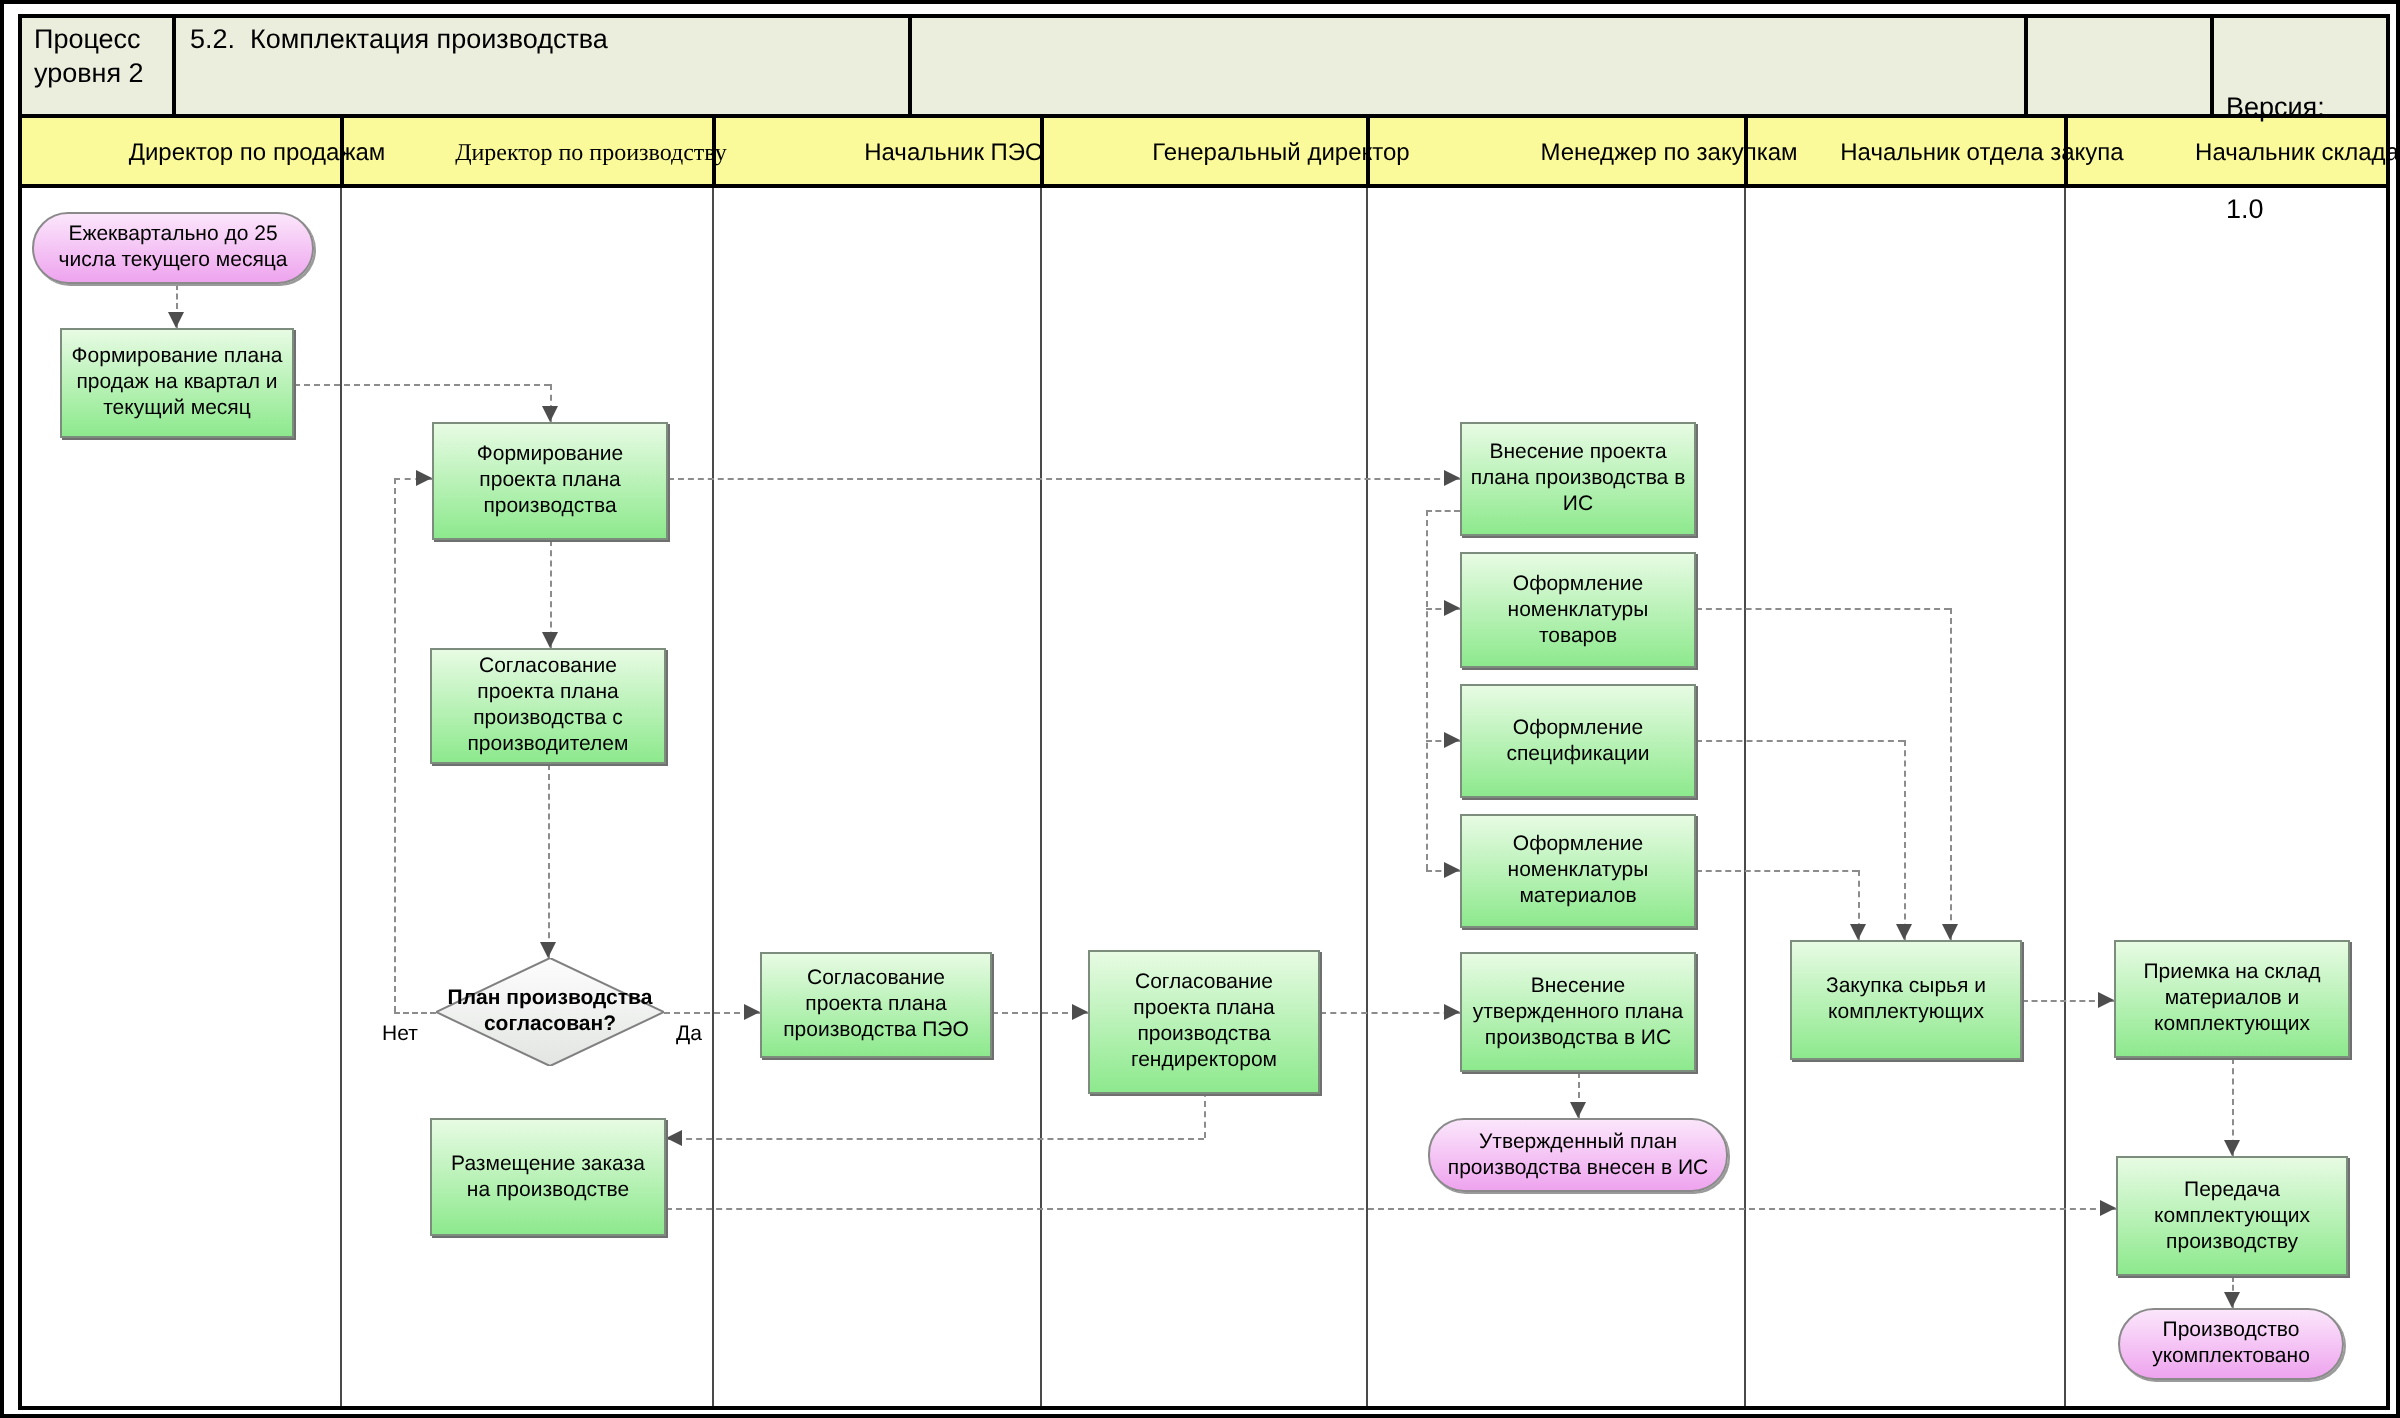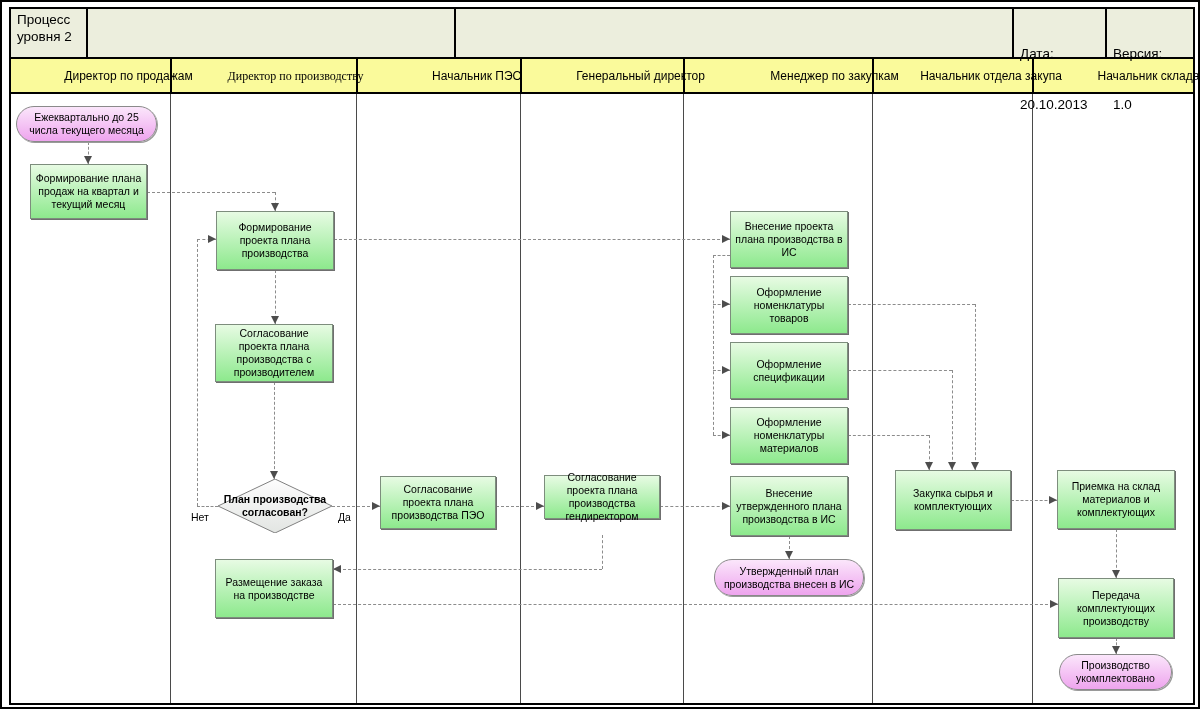--- a/index.html
+++ b/index.html
@@ -44,24 +44,21 @@
   <div class="lane-row"></div>
   <div class="hline" style="top:55px"></div>
   <div class="hline" style="top:90px"></div>
 
   <div class="hcell-div" style="left:84px"></div>
   <div class="hcell-div" style="left:452px"></div>
   <div class="hcell-div" style="left:1010px"></div>
   <div class="hcell-div" style="left:1103px"></div>
 
   <div class="htext" style="left:15px;top:9px;width:64px">Процесс уровня 2</div>
-  <div class="htext" style="left:1018px;top:9px;width:80px">
-    <div>Дата:</div>
-    <div>20.10.2013</div>
-  </div>
+  <div class="htext" style="left:93px;top:9px;width:350px">5.2.  Комплектация производства</div>
   <div class="htext" style="left:1111px;top:9px;width:78px">
     <div>Версия:</div>
     <div>1.0</div>
   </div>
 
   <div id="canvas">
       <div class="lane-cell" style="left: 7px; width: 161px;">Директор по продажам</div>
       <div class="lane-cell" style="left: 168px; width: 173px; font-family: Liberation Serif, serif;">Директор по производству</div>
       <div class="lane-div-top" style="left: 168px;"></div>
       <div class="lane-div-body" style="left: 168px;"></div>
@@ -142,21 +139,21 @@
               <stop offset="0" stop-color="#FDFDFD"></stop>
               <stop offset="1" stop-color="#E2E5E2"></stop>
             </linearGradient>
           </defs>
           <polygon points="57,0 114,27 57,54 0,27" fill="url(#dg4)" stroke="#808080" stroke-width="1"></polygon>
         </svg>
         <div class="dtext">План производства согласован?</div>
       </div>
       <div class="node process" style="left: 213px; top: 557px; width: 118px; height: 59px;">Размещение заказа на производстве</div>
       <div class="node process" style="left: 378px; top: 474px; width: 116px; height: 53px;">Согласование проекта плана производства ПЭО</div>
-      <div class="node process" style="left: 542px; top: 473px; width: 116px; height: 44px;">Согласование проекта плана производства гендиректором</div>
+      <div class="node process" style="left: 542px; top: 473px; width: 116px; height: 72px;">Согласование проекта плана производства гендиректором</div>
       <div class="node process" style="left: 728px; top: 209px; width: 118px; height: 57px;">Внесение проекта плана производства в ИС</div>
       <div class="node process" style="left: 728px; top: 274px; width: 118px; height: 58px;">Оформление номенклатуры товаров</div>
       <div class="node process" style="left: 728px; top: 340px; width: 118px; height: 57px;">Оформление спецификации</div>
       <div class="node process" style="left: 728px; top: 405px; width: 118px; height: 57px;">Оформление номенклатуры материалов</div>
       <div class="node process" style="left: 728px; top: 474px; width: 118px; height: 60px;">Внесение утвержденного плана производства в ИС</div>
       <div class="node event" style="left: 712px; top: 557px; width: 150px; height: 37px;">Утвержденный план производства внесен в ИС</div>
       <div class="node process" style="left: 893px; top: 468px; width: 116px; height: 60px;">Закупка сырья и комплектующих</div>
       <div class="node process" style="left: 1055px; top: 468px; width: 118px; height: 59px;">Приемка на склад материалов и комплектующих</div>
       <div class="node process" style="left: 1056px; top: 576px; width: 116px; height: 60px;">Передача комплектующих производству</div>
       <div class="node event" style="left: 1057px; top: 652px; width: 113px; height: 36px;">Производство укомплектовано</div>

